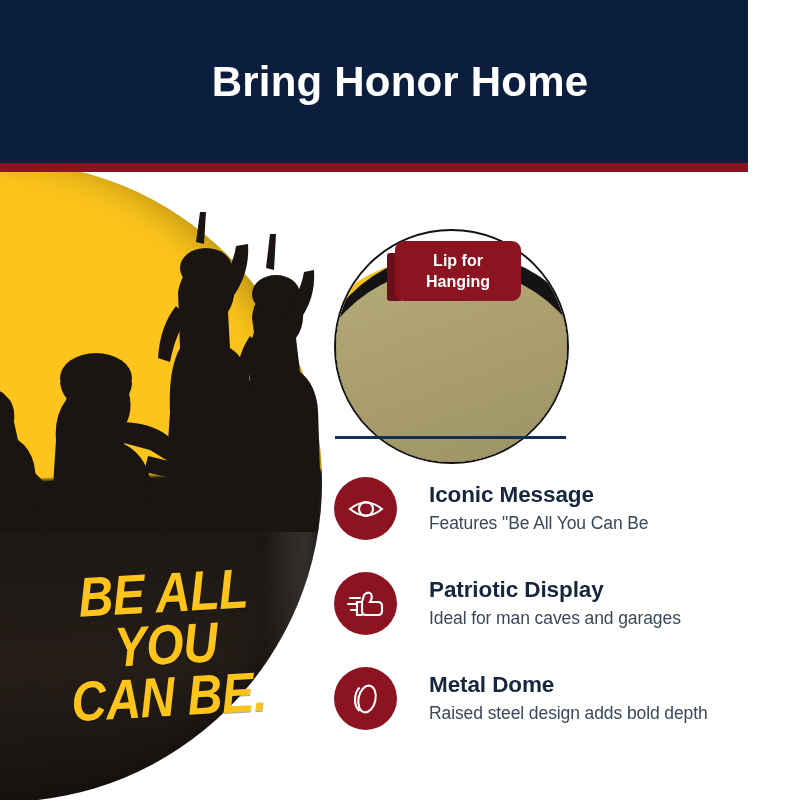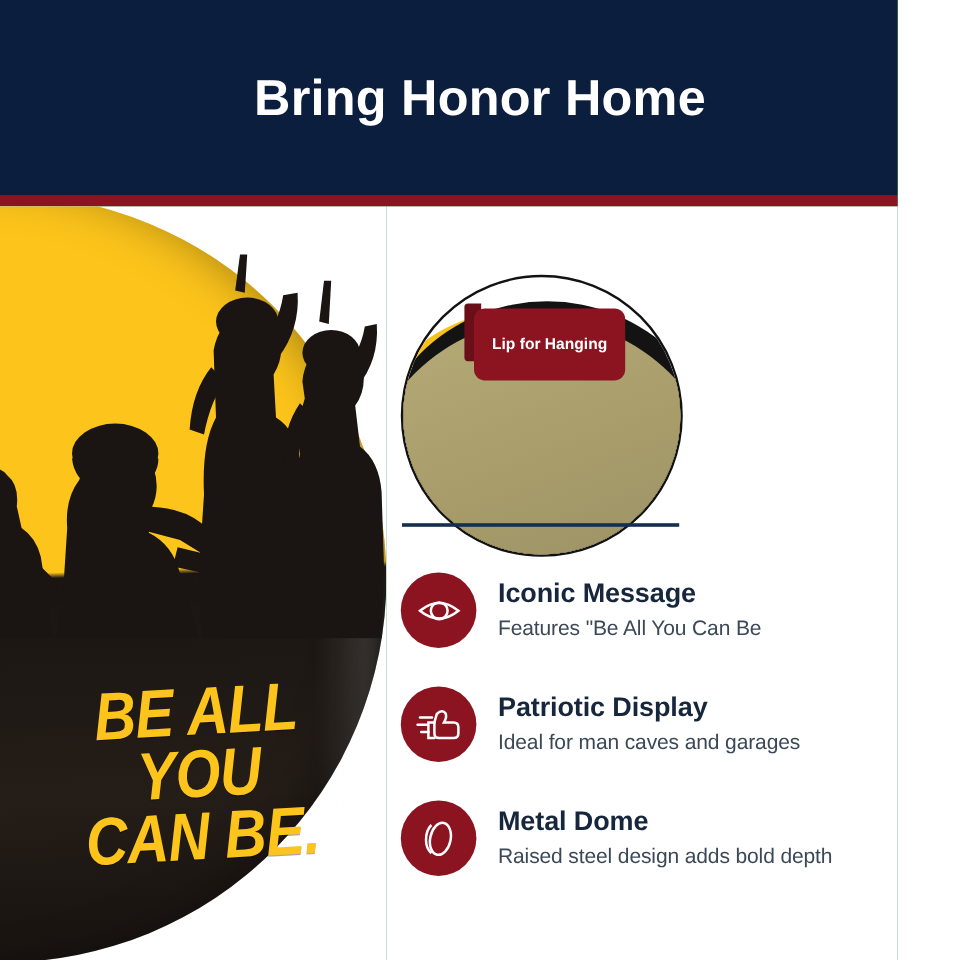--- a/index.html
+++ b/index.html
@@ -189,31 +189,31 @@
     width: 300px;
     height: 300px;
     border-radius: 50%;
     background: #f7c21c;
   }
 
   
   .callout-badge {
     position: absolute;
     left: 61px;
-    top: 28px;
+    top: 12px;
     width: 126px;
     min-height: 60px;
     background: #8c1420;
     border-radius: 9px;
     color: #ffffff;
     display: flex;
     align-items: center;
     justify-content: center;
-    text-align: right;
-    font-size: 13px;
+    text-align: center;
+    font-size: 16px;
     font-weight: bold;
     line-height: 1.32;
     padding: 7px 6px;
     box-sizing: border-box;
     z-index: 4;
   }
   .callout-tail {
     position: absolute;
     left: 53px;
     top: 24px;
@@ -253,21 +253,21 @@
     width: 63px;
     height: 63px;
     border-radius: 50%;
     background: #8c1420;
     display: flex;
     align-items: center;
     justify-content: center;
   }
   .feature-icon svg { display: block; }
   .feature-text {
-    margin-left: 18px;
+    margin-left: 32px;
     display: flex;
     flex-direction: column;
     justify-content: center;
   }
   .feature-title {
     font-size: 22.5px;
     font-weight: bold;
     color: #16263c;
     line-height: 1.18;
     letter-spacing: -0.1px;

